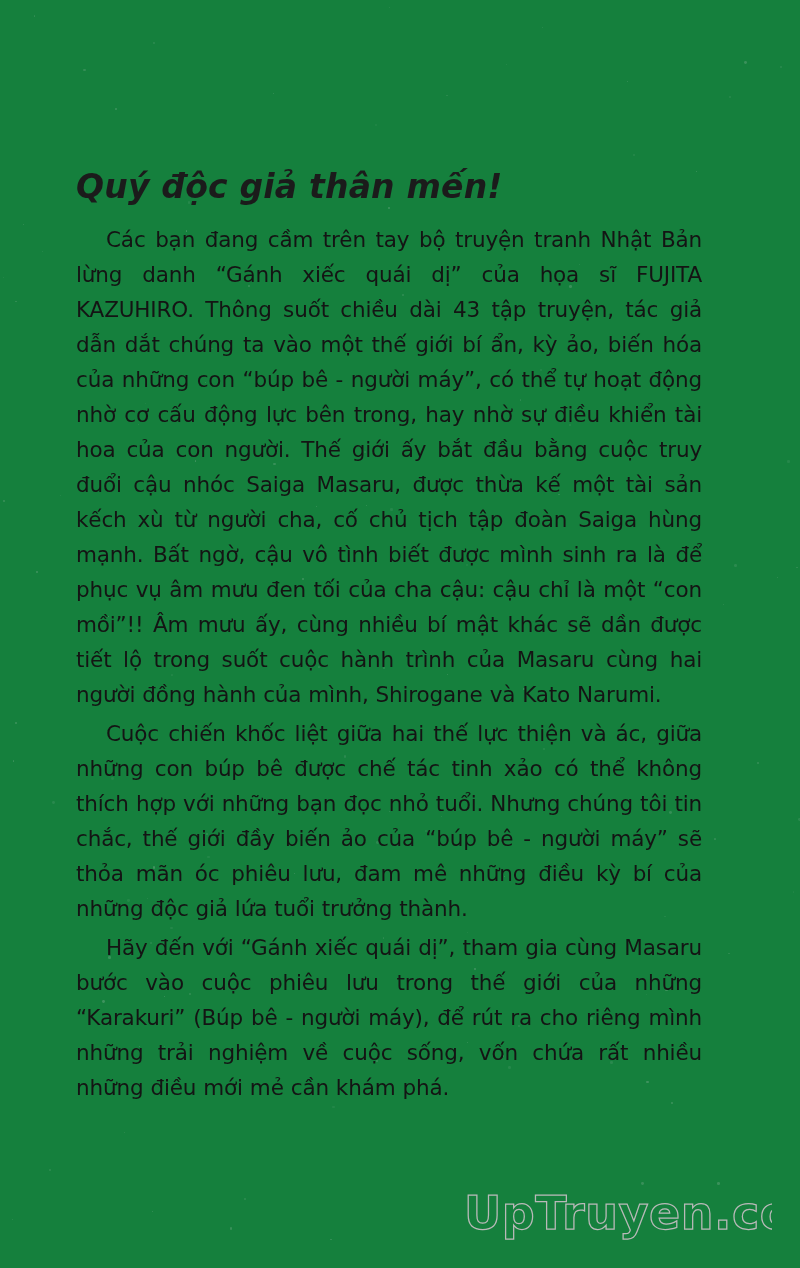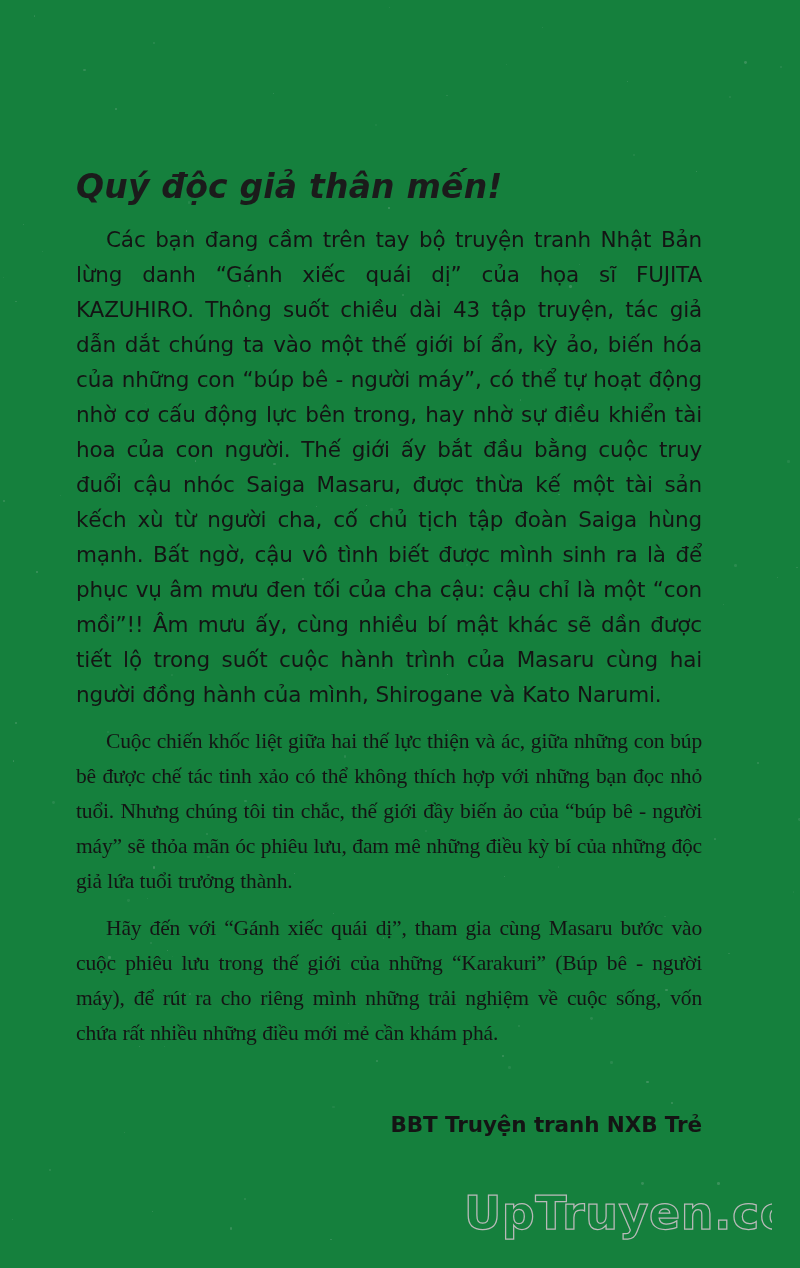--- a/index.html
+++ b/index.html
@@ -71,22 +71,21 @@
     text-justify: inter-word;
     font-weight: 500;
     letter-spacing: -0.15px;
     word-spacing: 0.3px;
   }
   .para .indent {
     display: inline-block;
     width: 30px;
   }
   .para + .para {
-    margin-top: 12px;
-    font-family: Liberation Serif, serif;
+    margin-top: 4px;
   }
 
   
   #signature {
     position: absolute;
     left: 76px;
     top: 1112px;
     width: 626px;
     text-align: right;
     padding-right: 8px;
@@ -260,21 +259,20 @@
     </div>
 
   <h1 id="heading">Quý độc giả thân mến!</h1>
 
   <div id="letter">
     <p class="para"><span class="indent"></span><span>Các bạn đang cầm trên tay bộ truyện tranh Nhật Bản lừng danh “Gánh xiếc quái dị” của họa sĩ FUJITA KAZUHIRO. Thông suốt chiều dài 43 tập truyện, tác giả dẫn dắt chúng ta vào một thế giới bí ẩn, kỳ ảo, biến hóa của những con “búp bê - người máy”, có thể tự hoạt động nhờ cơ cấu động lực bên trong, hay nhờ sự điều khiển tài hoa của con người. Thế giới ấy bắt đầu bằng cuộc truy đuổi cậu nhóc Saiga Masaru, được thừa kế một tài sản kếch xù từ người cha, cố chủ tịch tập đoàn Saiga hùng mạnh. Bất ngờ, cậu vô tình biết được mình sinh ra là để phục vụ âm mưu đen tối của cha cậu: cậu chỉ là một “con mồi”!! Âm mưu ấy, cùng nhiều bí mật khác sẽ dần được tiết lộ trong suốt cuộc hành trình của Masaru cùng hai người đồng hành của mình, Shirogane và Kato Narumi.</span></p>
     <p class="para"><span class="indent"></span><span>Cuộc chiến khốc liệt giữa hai thế lực thiện và ác, giữa những con búp bê được chế tác tinh xảo có thể không thích hợp với những bạn đọc nhỏ tuổi. Nhưng chúng tôi tin chắc, thế giới đầy biến ảo của “búp bê - người máy” sẽ thỏa mãn óc phiêu lưu, đam mê những điều kỳ bí của những độc giả lứa tuổi trưởng thành.</span></p>
     <p class="para"><span class="indent"></span><span>Hãy đến với “Gánh xiếc quái dị”, tham gia cùng Masaru bước vào cuộc phiêu lưu trong thế giới của những “Karakuri” (Búp bê - người máy), để rút ra cho riêng mình những   trải nghiệm về cuộc sống, vốn chứa rất nhiều những điều mới mẻ cần khám phá.</span></p>
   </div>
 
-  <div id="signature">BBT Truyện tranh NXB Trẻ</div>
 
   <div id="watermark">
     <svg viewBox="0 0 310 62" xmlns="http://www.w3.org/2000/svg" aria-hidden="true">
       <text x="2" y="46">UpTruyen.com</text>
     </svg>
   </div>
 
 </div>
 
 </body></html>

